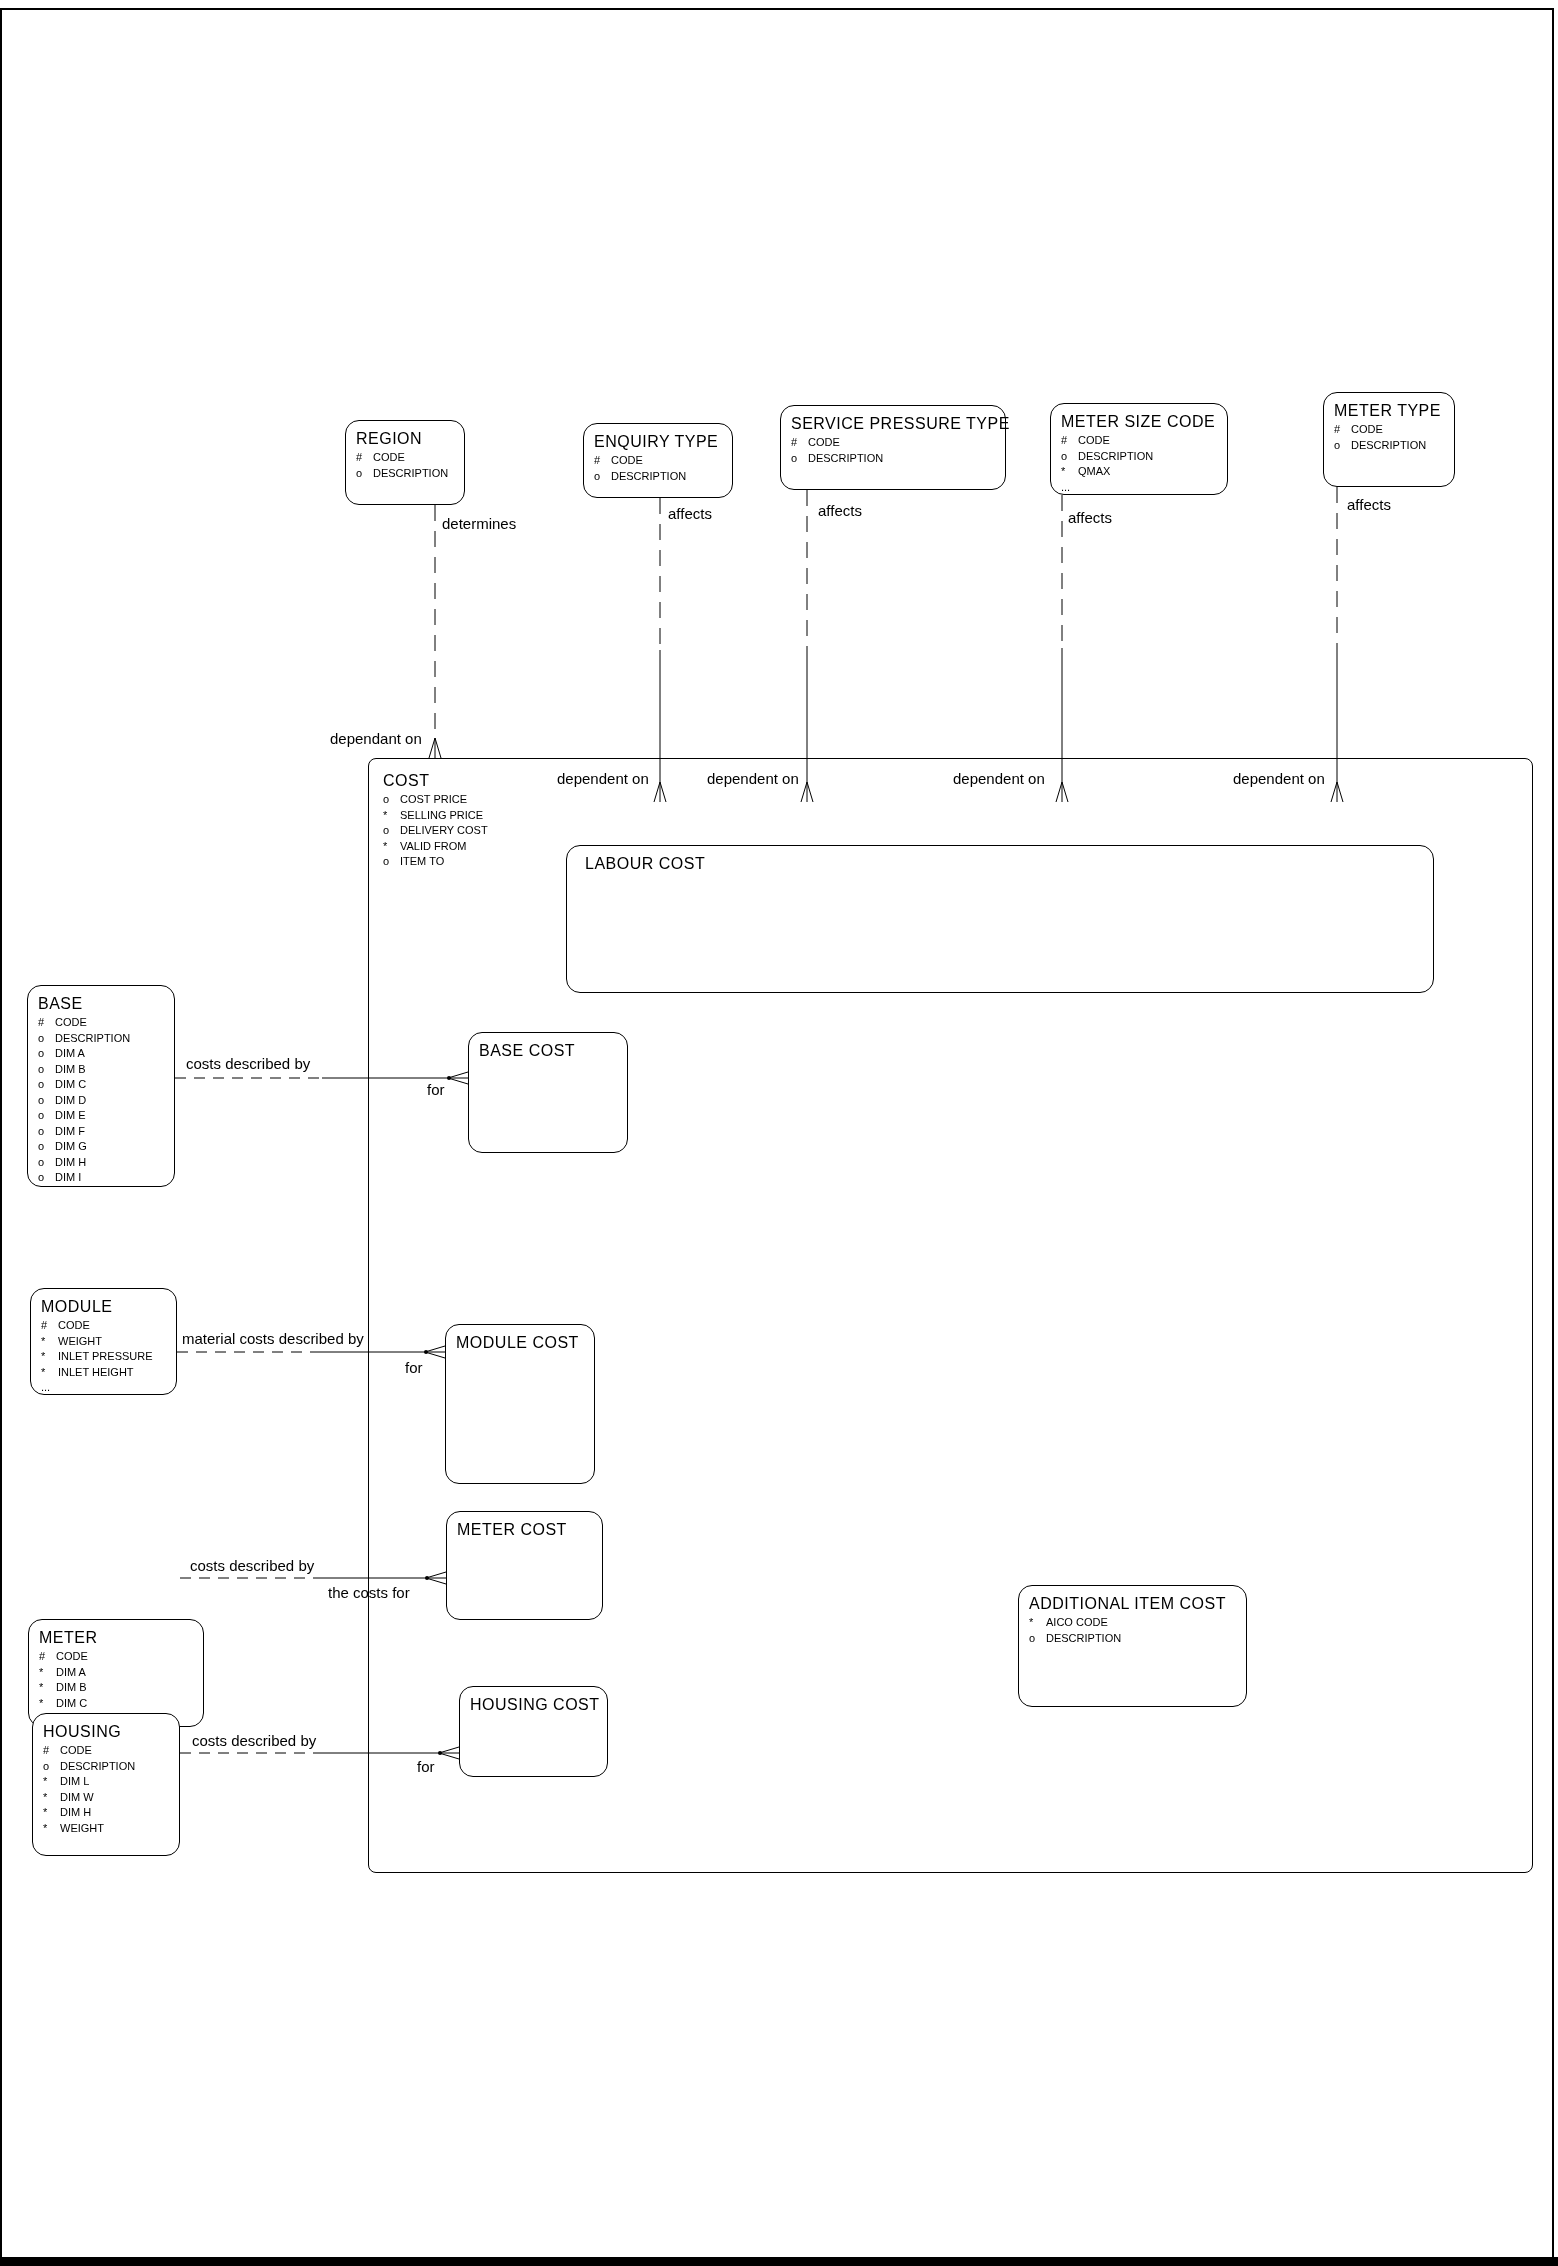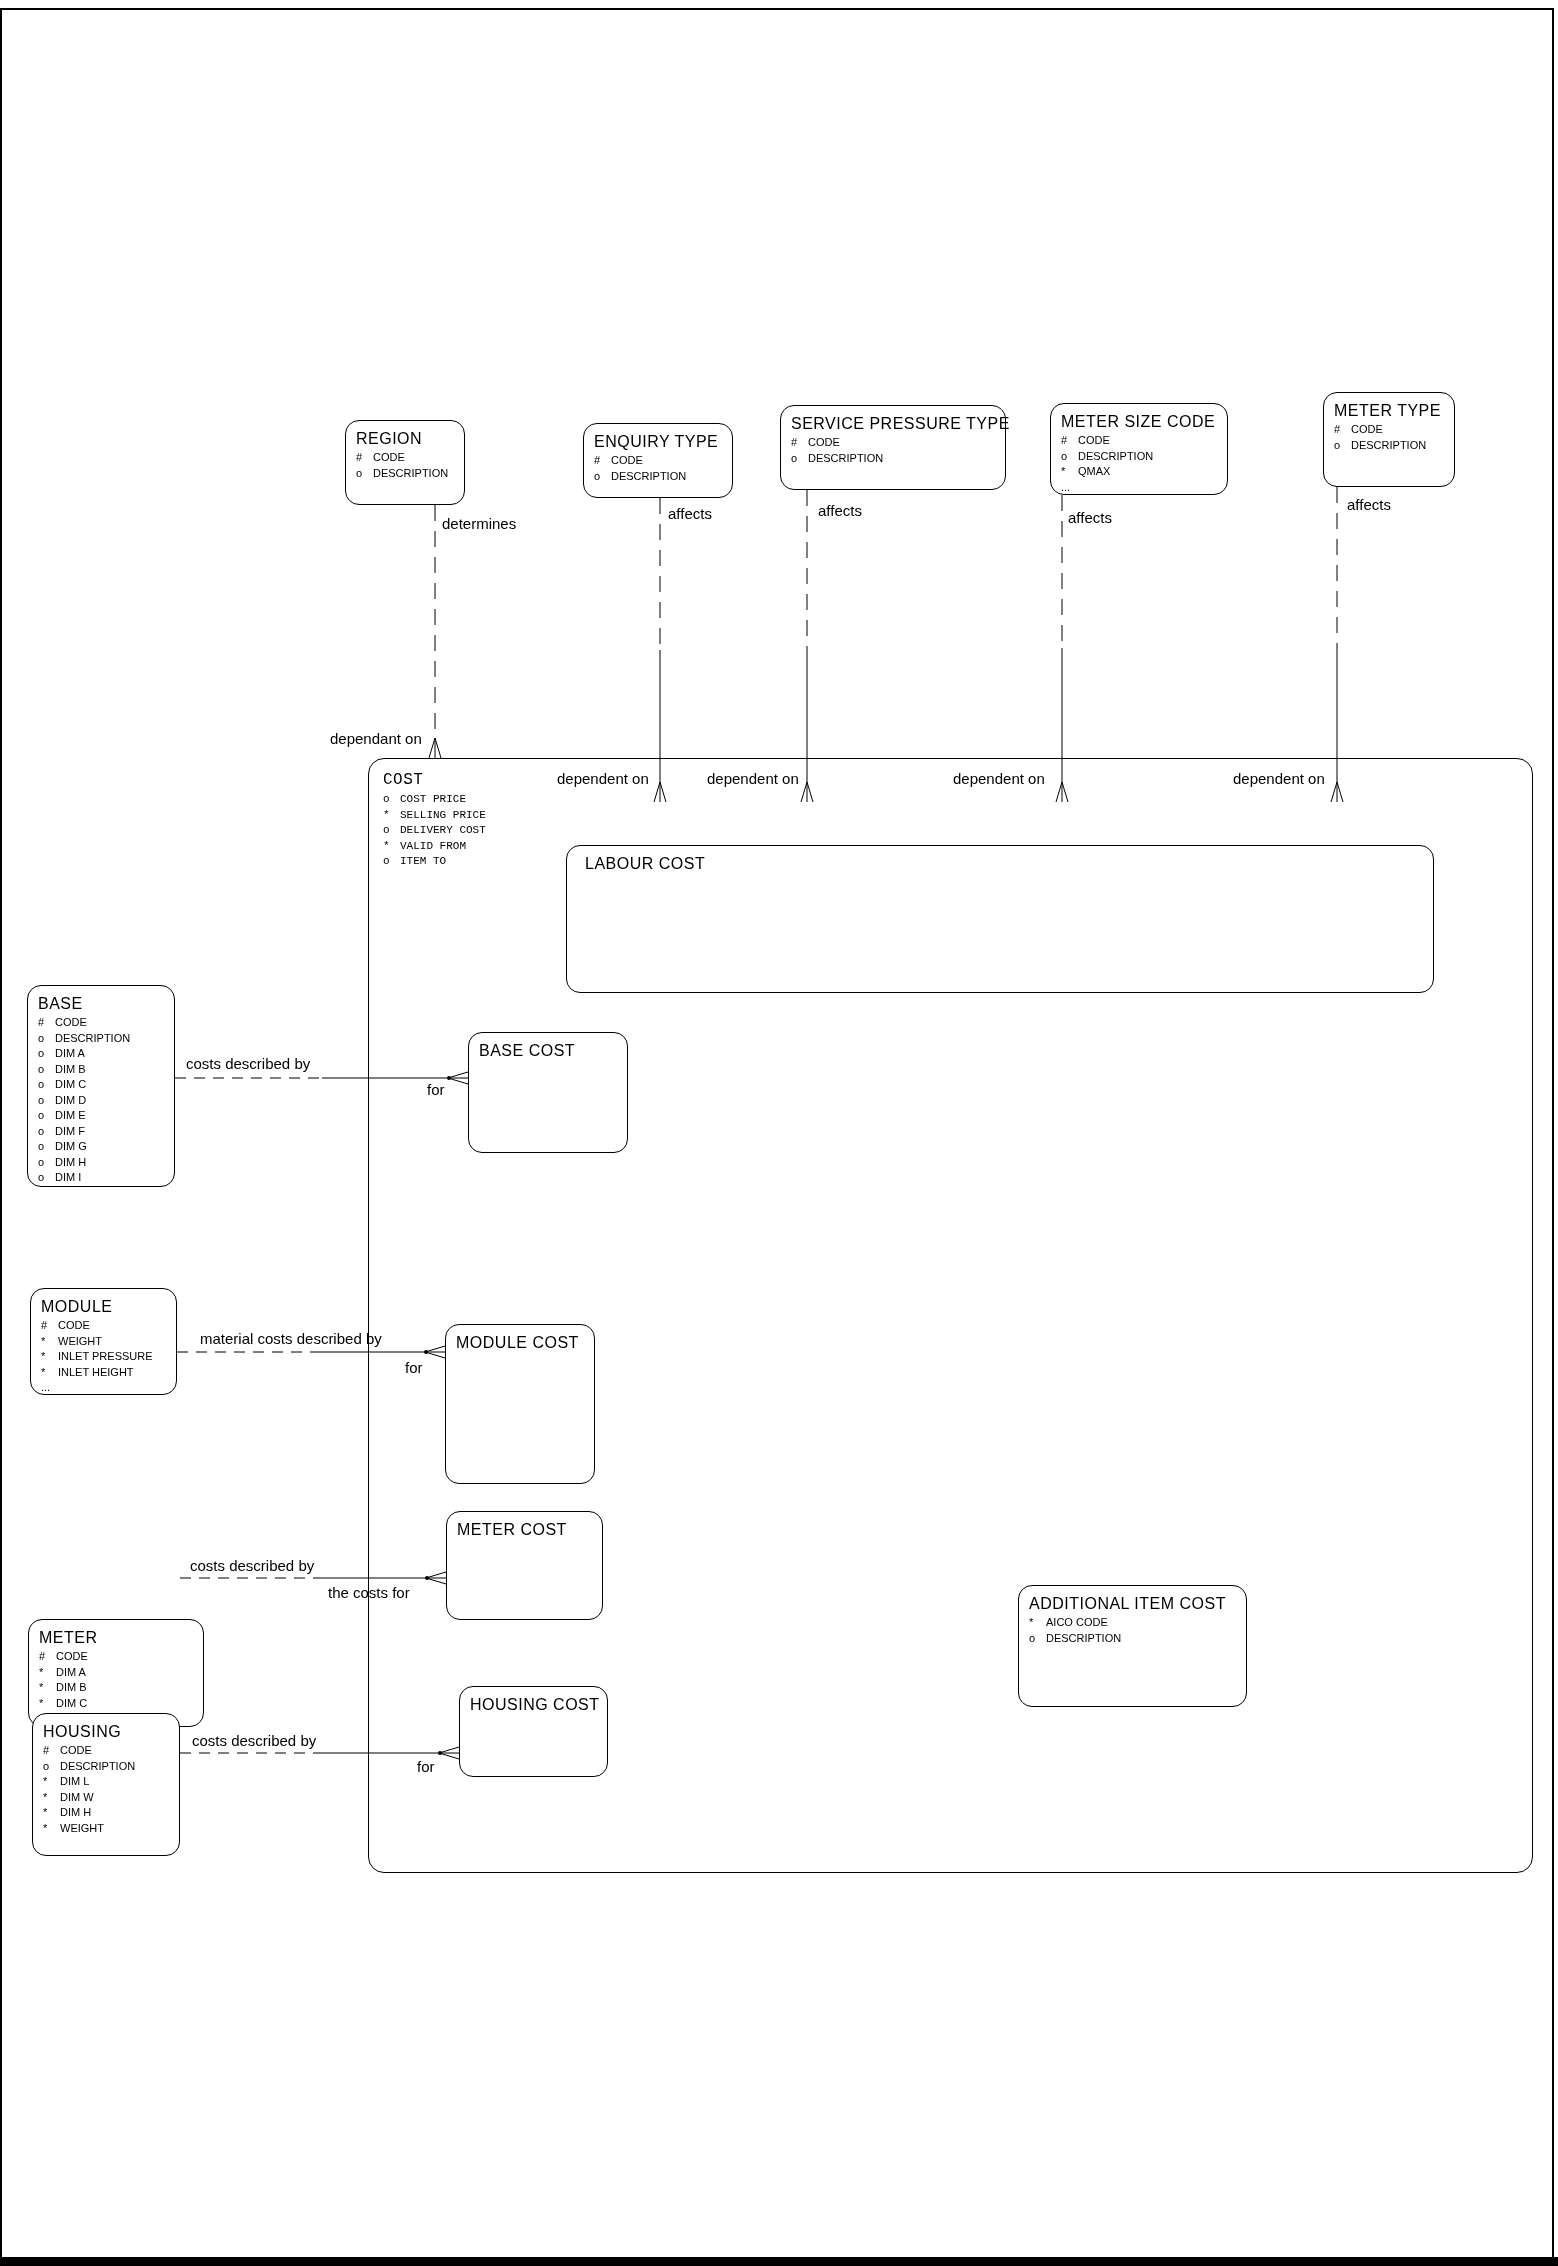--- a/index.html
+++ b/index.html
@@ -12,21 +12,21 @@
     position:absolute; left:0px; top:8px; width:1554px; height:2249px;
     border:2px solid #000; border-bottom:none; box-sizing:border-box;
   }
   #bottom-bar{
     position:absolute; left:0; bottom:0; width:1558px; height:9px; background:#000;
   }
   .entity{
     position:absolute; box-sizing:border-box; background:#fff;
     border:1px solid #000; border-radius:14px; padding:8px 6px 4px 10px;
   }
-  .entity.container{ border-radius:16px; background:transparent;font-family:Liberation Mono, monospace; }
+  .entity.container{ border-radius:8px; background:transparent; }
   .ent-title{ font-size:16px; line-height:19px; letter-spacing:0.5px; white-space:nowrap; }
   .ent-attrs{ margin-top:2px; }
   .attr-line{ font-size:11px; line-height:15.5px; display:flex; white-space:nowrap; }
   .attr-line .pfx{ width:17px; flex:0 0 17px; }
   .rel-label{ position:absolute; font-size:15px; line-height:16px; white-space:nowrap; }
   svg{ position:absolute; left:0; top:0; }
 </style>
 </head>
 <body>
 
@@ -381,21 +381,21 @@
   <span class="rel-label" style="left:818px;top:503px">affects</span>
   <span class="rel-label" style="left:1068px;top:510px">affects</span>
   <span class="rel-label" style="left:1347px;top:497px">affects</span>
   <span class="rel-label" style="left:330px;top:731px">dependant on</span>
   <span class="rel-label" style="left:557px;top:771px">dependent on</span>
   <span class="rel-label" style="left:707px;top:771px">dependent on</span>
   <span class="rel-label" style="left:953px;top:771px">dependent on</span>
   <span class="rel-label" style="left:1233px;top:771px">dependent on</span>
   <span class="rel-label" style="left:186px;top:1056px">costs described by</span>
   <span class="rel-label" style="left:427px;top:1082px">for</span>
-  <span class="rel-label" style="left:200px;top:1331px">material costs described by</span>
+  <span class="rel-label" style="left:182px;top:1331px">material costs described by</span>
   <span class="rel-label" style="left:405px;top:1360px">for</span>
   <span class="rel-label" style="left:190px;top:1558px">costs described by</span>
   <span class="rel-label" style="left:328px;top:1585px">the costs for</span>
   <span class="rel-label" style="left:192px;top:1733px">costs described by</span>
   <span class="rel-label" style="left:417px;top:1759px">for</span>
 
   <div id="bottom-bar"></div>
 </div>
 
 </body></html>

